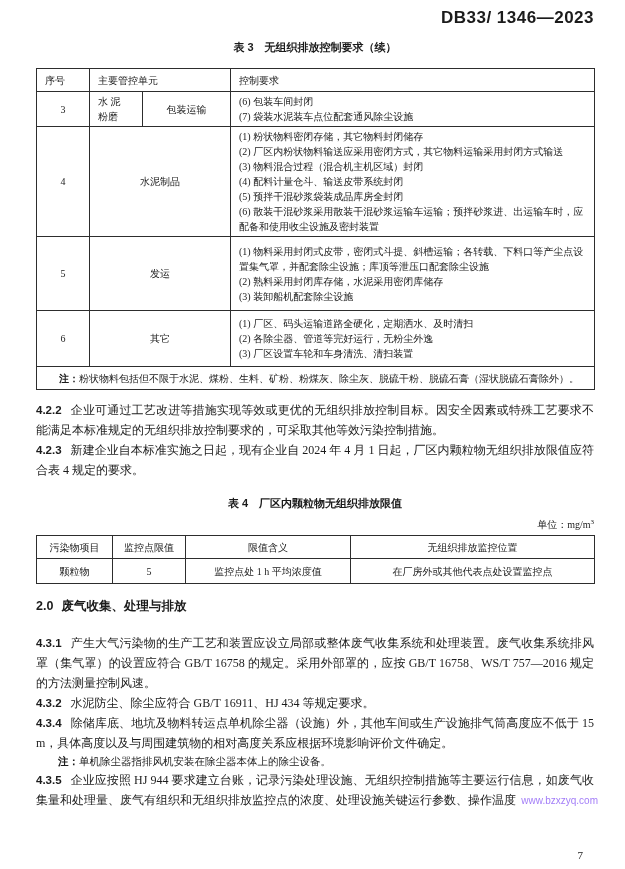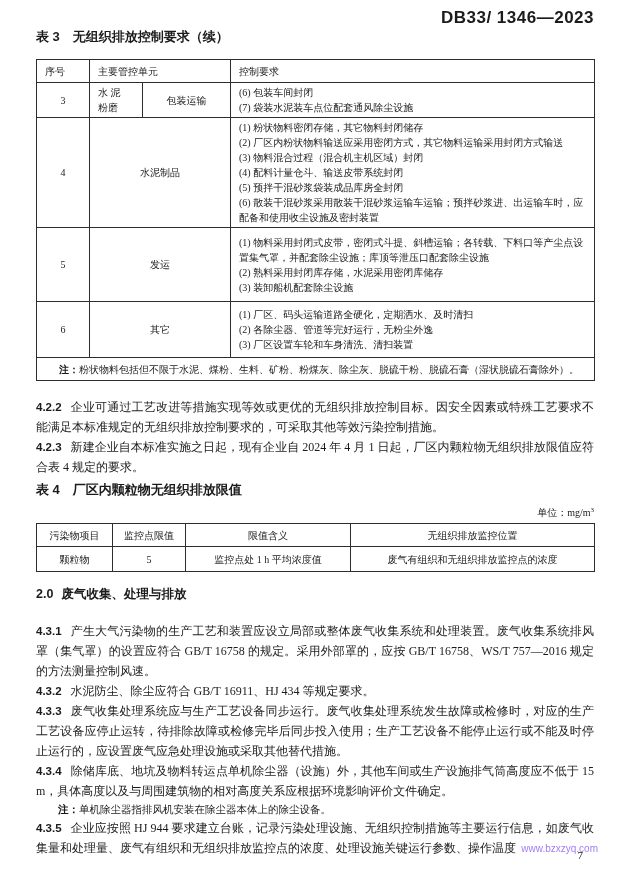--- a/index.html
+++ b/index.html
@@ -15,24 +15,25 @@
   }
   .doc-code{
     text-align:right;
     font-family:"Liberation Sans","DejaVu Sans",sans-serif;
     font-weight:bold;
     font-size:17px;
     letter-spacing:0.5px;
     height:16px;
   }
   .tbl-title{
-    font-family:"Liberation Sans","DejaVu Sans",sans-serif;
-    font-weight:bold;
-    font-size:13px;
-    margin-top:4px;
+    text-align:center;
+    font-family:"Liberation Sans","DejaVu Sans",sans-serif;
+    font-weight:bold;
+    font-size:11px;
+    margin-top:16px;
   }
   table{
     border-collapse:collapse;
     width:558px;
     table-layout:fixed;
     font-size:10px;
     line-height:15px;
   }
   .t3{margin-top:13px;border:1.5px solid #2d2d2d;}
   .t4{margin-top:3px;border:1.5px solid #2d2d2d;}
@@ -49,21 +50,21 @@
   .req-line{margin:0;}
   .note-row td{font-size:10px;line-height:13px;height:18px;padding:2px 4px 2px 22px;}
   .note-label{font-weight:bold;}
   .para{
     margin:0;
     font-size:12px;
     line-height:20px;
     text-align:justify;
     text-align-last:left;
   }
-  .para.first{margin-top:16px;}
+  .para.first{margin-top:10px;}
   .pnum{
     font-family:"Liberation Sans","DejaVu Sans",sans-serif;
     font-weight:bold;
     margin-right:9px;
     font-size:11.5px;
   }
   .sec-head{
     margin-top:13px;
     font-family:"Liberation Sans","DejaVu Sans",sans-serif;
     font-weight:bold;
@@ -192,30 +193,29 @@
         <tr class="h-row">
       <td>污染物项目</td>
       <td>监控点限值</td>
       <td>限值含义</td>
       <td>无组织排放监控位置</td>
     </tr>
     <tr>
       <td>颗粒物</td>
       <td>5</td>
       <td>监控点处 1 h 平均浓度值</td>
-      <td>废气有组织和无组织排放监控点的浓度</td>
+      <td>在厂房外或其他代表点处设置监控点</td>
     </tr>
   </tbody>
     </table>
 
   <div class="sec-head"><span class="pnum">2.0</span><span>废气收集、处理与排放</span></div>
 
   <p class="para" style="margin-top:18px"><span class="pnum">4.3.1</span><span>产生大气污染物的生产工艺和装置应设立局部或整体废气收集系统和处理装置。废气收集系统排风罩（集气罩）的设置应符合 GB/T 16758 的规定。采用外部罩的，应按 GB/T 16758、WS/T 757—2016 规定的方法测量控制风速。</span></p>
   <p class="para"><span class="pnum">4.3.2</span><span>水泥防尘、除尘应符合 GB/T 16911、HJ 434 等规定要求。</span></p>
-  <p class="para"><span class="pnum">4.3.3</span><span>废气收集处理系统应与生产工艺设备同步运行。废气收集处理系统发生故障或检修时，对应的生产工艺设备应停止运转，待排除故障或检修完毕后同步投入使用；生产工艺设备不能停止运行或不能及时停止运行的，应设置废气应急处理设施或采取其他替代措施。</span></p>
   <p class="para"><span class="pnum">4.3.4</span><span>除储库底、地坑及物料转运点单机除尘器（设施）外，其他车间或生产设施排气筒高度应不低于 15 m，具体高度以及与周围建筑物的相对高度关系应根据环境影响评价文件确定。</span></p>
 
   <p class="small-note"><span class="note-label">注：</span><span>单机除尘器指排风机安装在除尘器本体上的除尘设备。</span></p>
 
   <p class="para p435"><span class="pnum">4.3.5</span><span>企业应按照 HJ 944 要求建立台账，记录污染处理设施、无组织控制措施等主要运行信息，如废气收集量和处理量、废气有组织和无组织排放监控点的浓度、处理设施关键运行参数、操作温度</span><span class="watermark">www.bzxzyq.com</span></p>
 
   <div class="page-num">7</div>
 
 </div>
 

